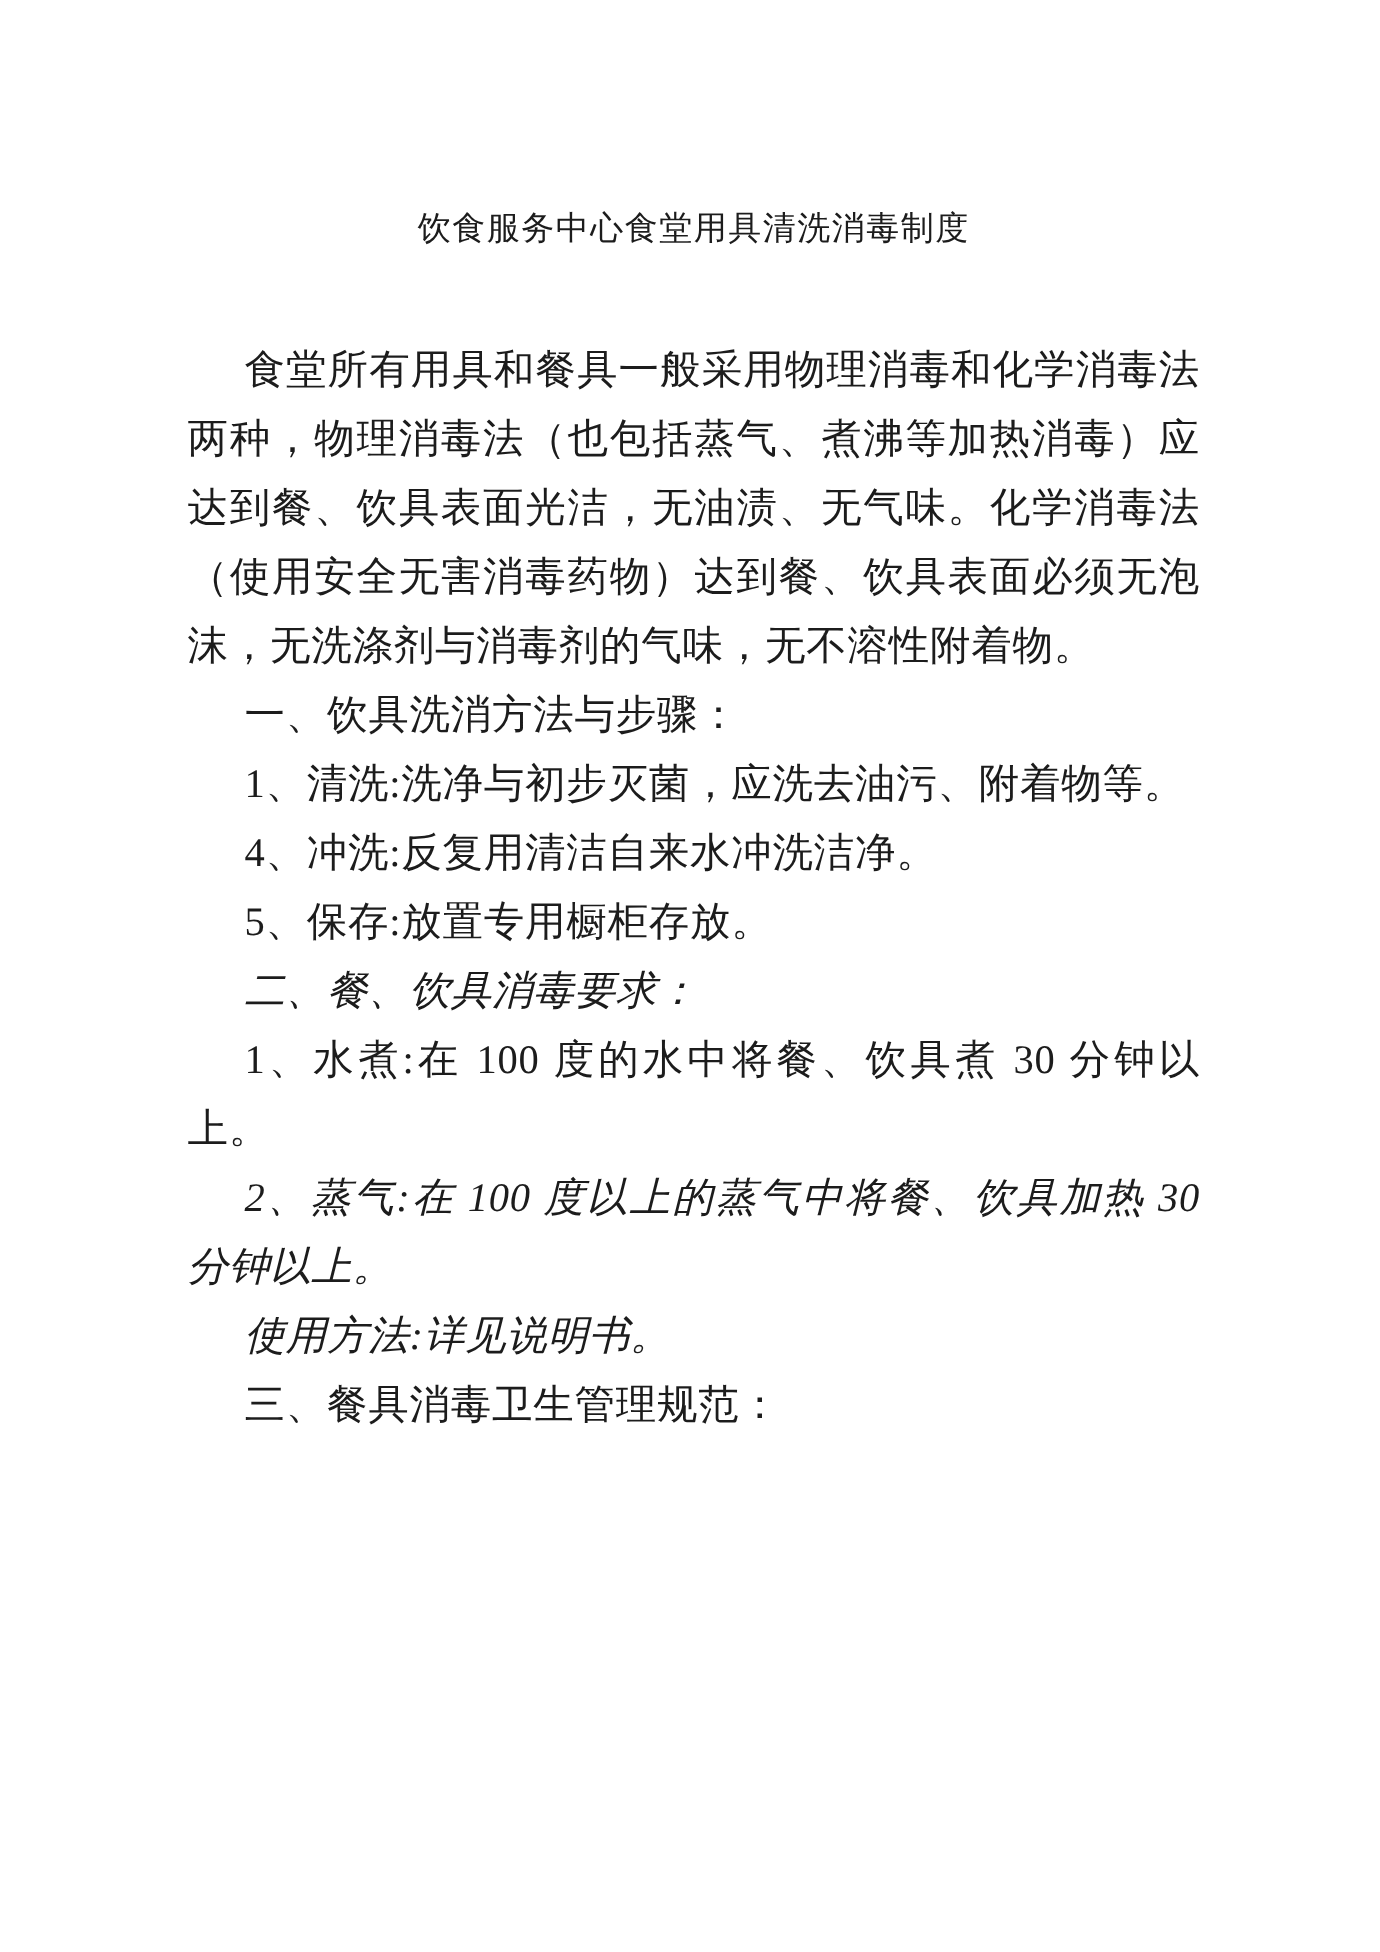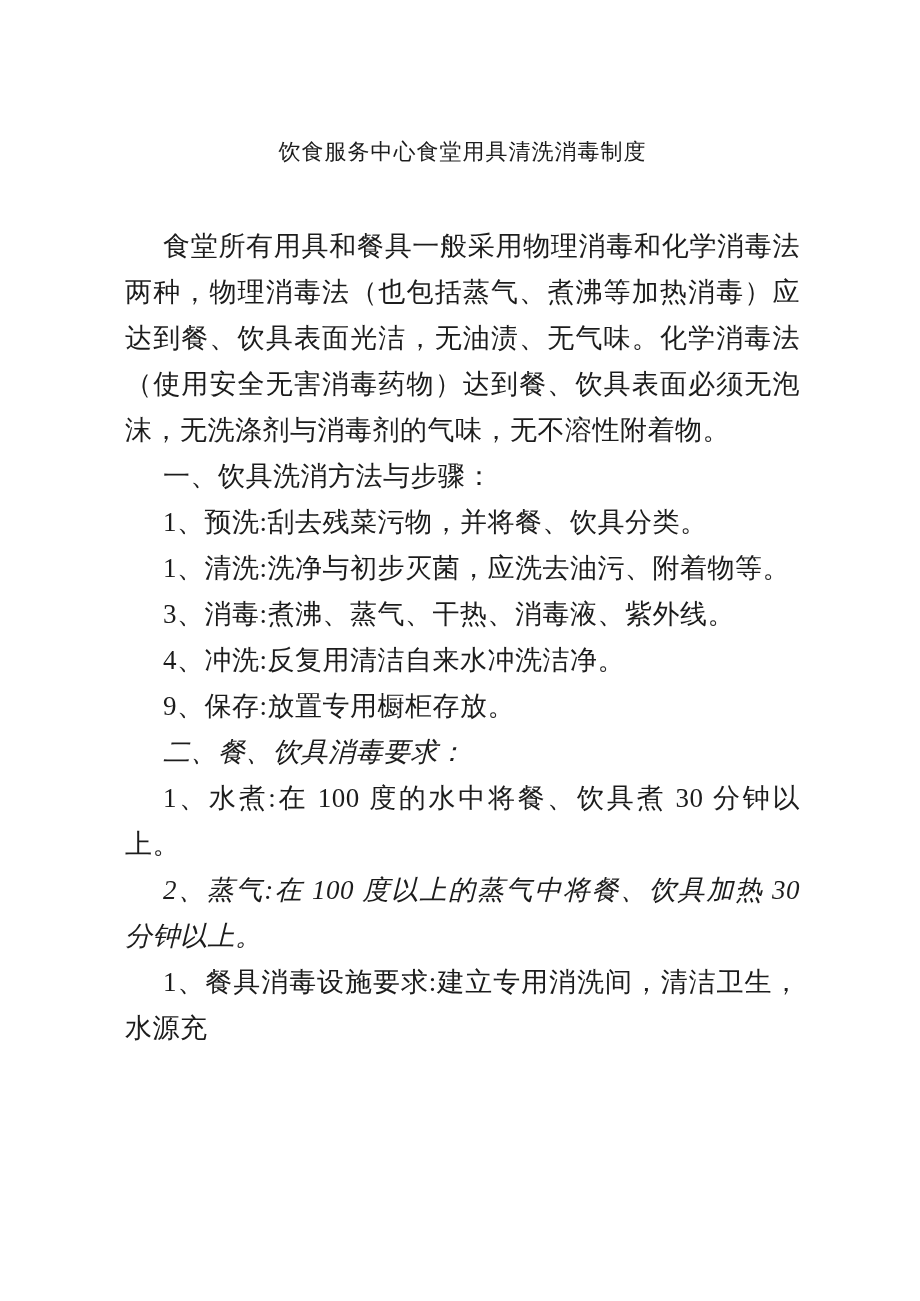--- a/index.html
+++ b/index.html
@@ -47,34 +47,33 @@
 <body>
 
 <div class="page">
 
   <h1 class="doc-title">饮食服务中心食堂用具清洗消毒制度</h1>
 
   <p class="doc-line">食堂所有用具和餐具一般采用物理消毒和化学消毒法两种，物理消毒法（也包括蒸气、煮沸等加热消毒）应达到餐、饮具表面光洁，无油渍、无气味。化学消毒法（使用安全无害消毒药物）达到餐、饮具表面必须无泡沫，无洗涤剂与消毒剂的气味，无不溶性附着物。</p>
 
   <p class="doc-line sp-neg">一、饮具洗消方法与步骤：</p>
 
-  <p class="doc-line">1、预洗:刮去残菜污物，并将餐、饮具分类。</p>
 
   <p class="doc-line">1、清洗:洗净与初步灭菌，应洗去油污、附着物等。</p>
 
-  <p class="doc-line">3、消毒:煮沸、蒸气、干热、消毒液、紫外线。</p>
 
   <p class="doc-line sp-xs">4、冲洗:反复用清洁自来水冲洗洁净。</p>
 
-  <p class="doc-line">9、保存:放置专用橱柜存放。</p>
+  <p class="doc-line">5、保存:放置专用橱柜存放。</p>
 
   <p class="doc-line sp-sm">二、餐、饮具消毒要求：</p>
 
   <p class="doc-line">1、水煮:在 100 度的水中将餐、饮具煮 30 分钟以上。</p>
 
   <p class="doc-line sp-md">2、蒸气:在 100 度以上的蒸气中将餐、饮具加热 30 分钟以上。</p>
 
 
+  <p class="doc-line sp-md">使用方法:详见说明书。</p>
 
+  <p class="doc-line">三、餐具消毒卫生管理规范：</p>
 
-  <p class="doc-line">1、餐具消毒设施要求:建立专用消洗间，清洁卫生，水源充</p>
 
 </div>
 
 </body></html>

